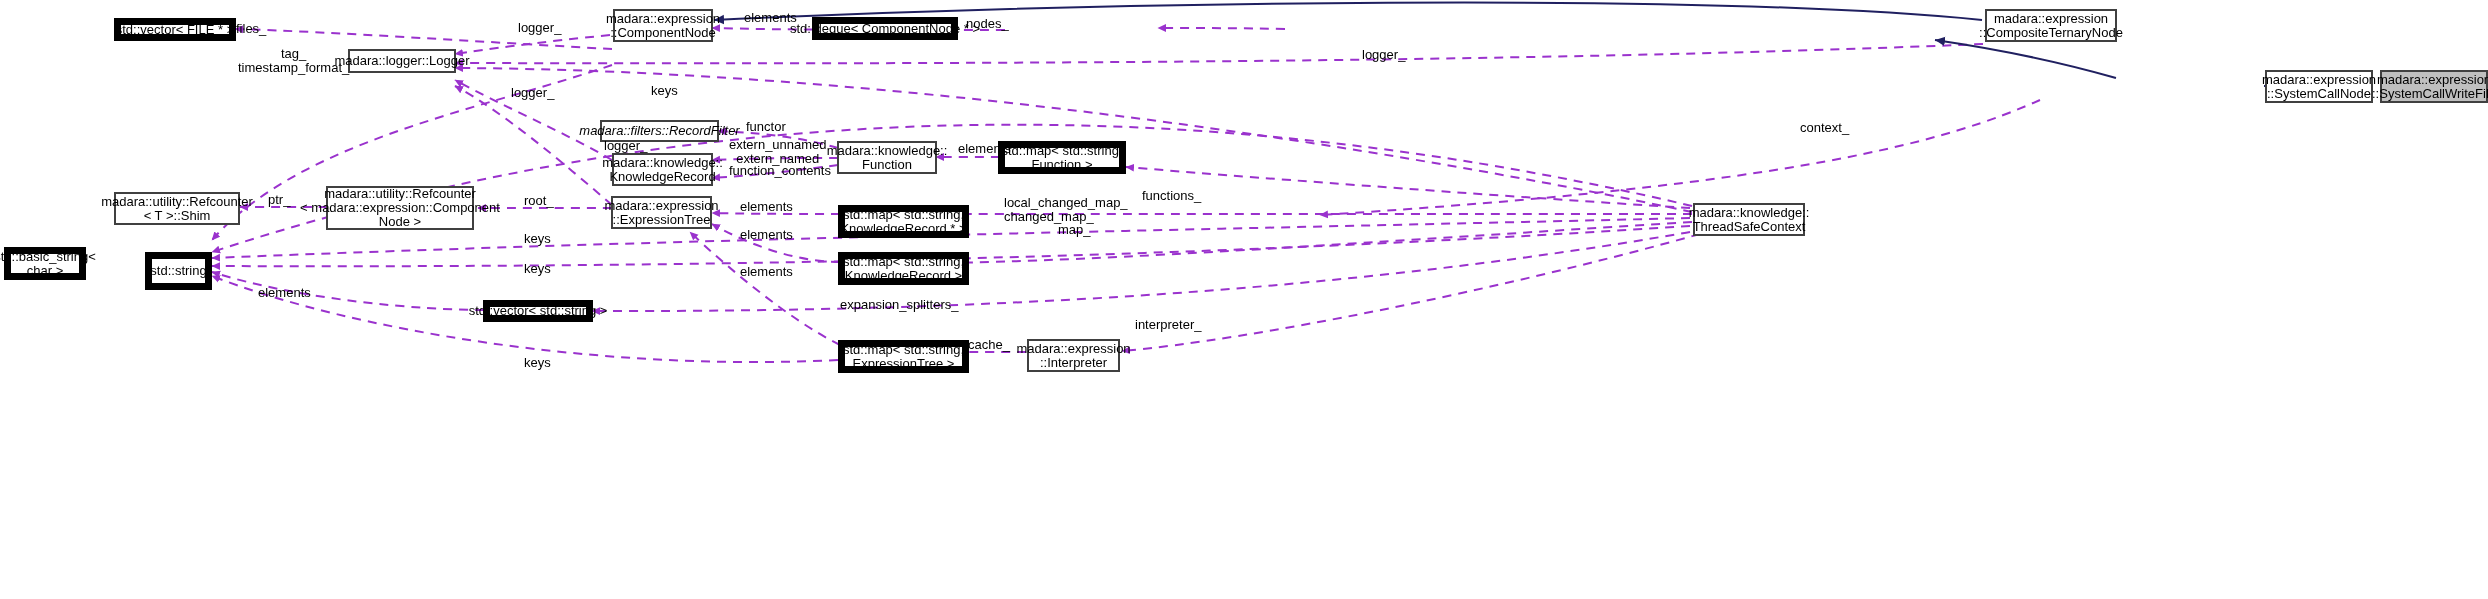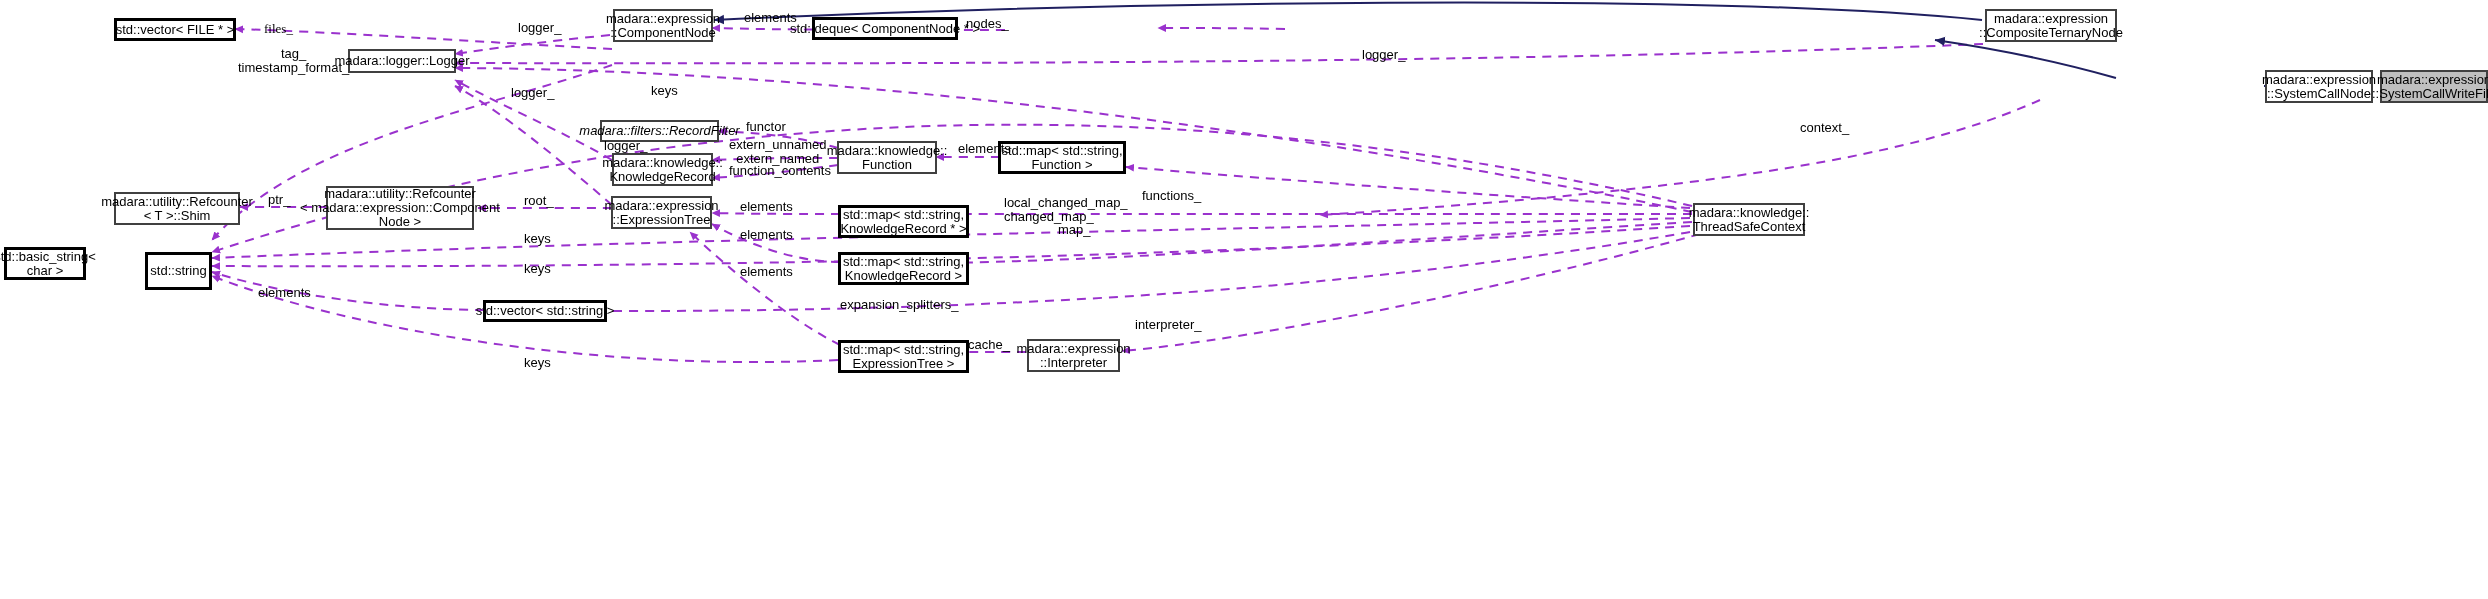--- a/index.html
+++ b/index.html
@@ -14,21 +14,21 @@
   svg#edges{position:absolute;left:0;top:0;width:2488px;height:599px;}
   .node{
     position:absolute;
     box-sizing:border-box;
     display:flex;align-items:center;justify-content:center;
     text-align:center;
     font-size:13px;
     line-height:14px;
     color:#000000;
     background:#ffffff;
-    border:3px solid #000000;
+    border:7px solid #000000;
     white-space:pre;
     letter-spacing:0px;
     padding:0 3px;
   }
   .node.solid{border:2px solid #404040;}
   .node.highlight{background:#bfbfbf;border:2px solid #404040;}
   .edge-label{
     position:absolute;
     font-size:13px;
     line-height:14px;
@@ -172,29 +172,29 @@
 ThreadSafeContext</div>
 
   <div class="node template" style="left:4px;top:247px;width:82px;height:33px;">std::basic_string&lt;
 char &gt;</div>
 
   <div class="node template" style="left:145px;top:252px;width:67px;height:38px;">std::string</div>
 
   <div class="node template" style="left:838px;top:252px;width:131px;height:33px;">std::map&lt; std::string,
 KnowledgeRecord &gt;</div>
 
-  <div class="node template" style="left:483px;top:300px;width:124px;height:22px;">std::vector&lt; std::string &gt;</div>
+  <div class="node template" style="left:483px;top:300px;width:110px;height:22px;">std::vector&lt; std::string &gt;</div>
 
   <div class="node template" style="left:838px;top:340px;width:131px;height:33px;">std::map&lt; std::string,
 ExpressionTree &gt;</div>
 
   <div class="node solid" style="left:1027px;top:339px;width:93px;height:33px;">madara::expression
 ::Interpreter</div>
 
-  <div class="edge-label" style="left:264px;top:22px;font-family:Liberation Serif, serif;">files_</div>
+  <div class="edge-label" style="left:236px;top:22px;">files_</div>
 
   <div class="edge-label" style="left:238px;top:47px;text-align:center;">tag_
 timestamp_format_</div>
 
   <div class="edge-label" style="left:518px;top:21px;">logger_</div>
 
   <div class="edge-label" style="left:744px;top:11px;">elements</div>
 
   <div class="edge-label" style="left:966px;top:17px;">nodes_</div>
 

